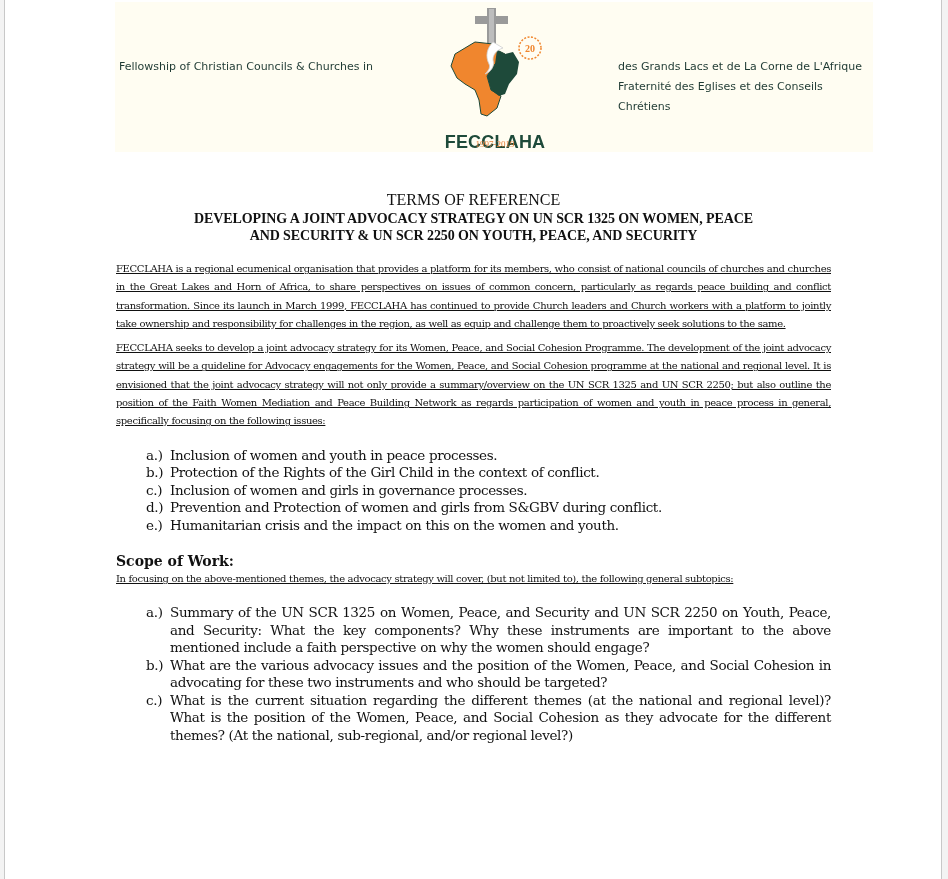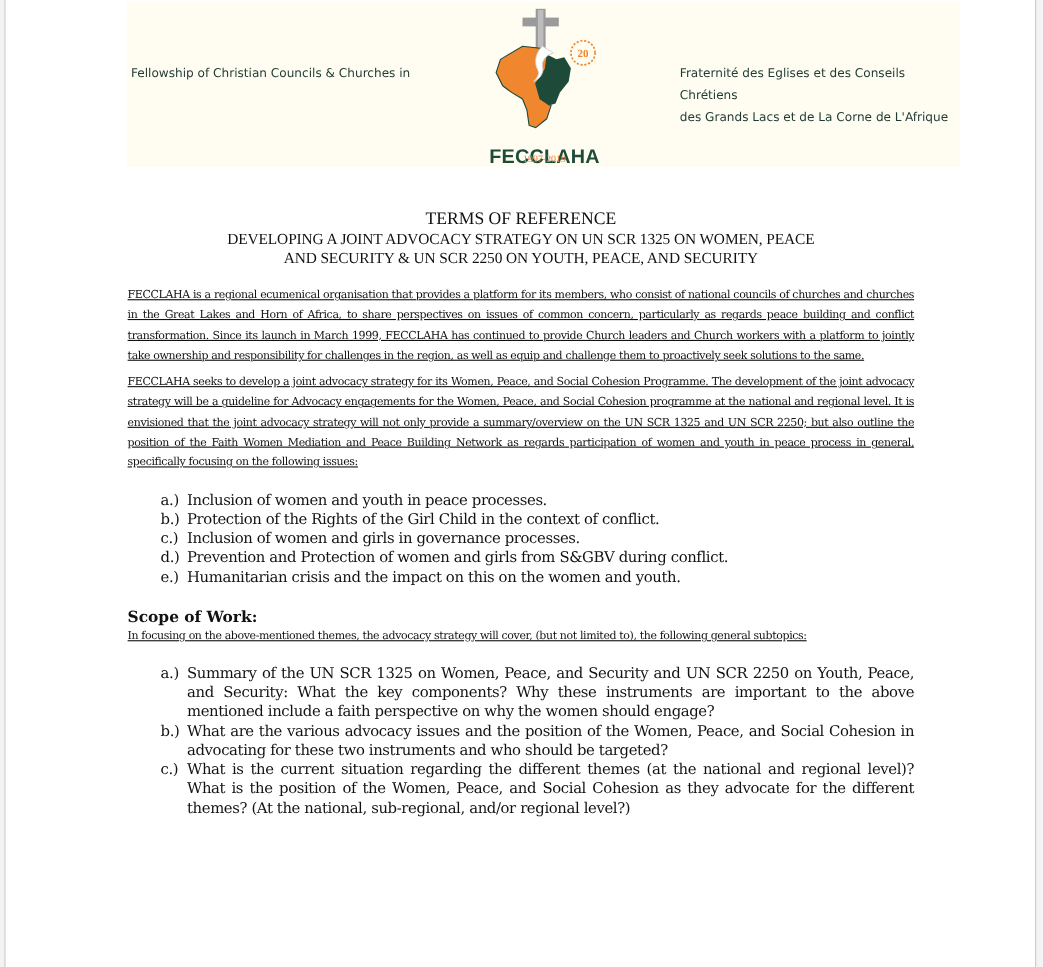--- a/index.html
+++ b/index.html
@@ -38,21 +38,21 @@
     position: absolute; left: 0; top: 135px; width: 120px; text-align: center;
     font-family: "Liberation Serif", serif; font-size: 9px; color: #e8823a;
   }
 
   .content { position: absolute; left: 111px; top: 190px; width: 715px; }
   .doc-title {
     text-align: center; font-weight: normal; font-size: 16px; line-height: 20px;
     font-family: "Liberation Serif", serif; margin: 0;
   }
   .doc-subtitle {
-    text-align: center; font-weight: normal; font-size: 14px; line-height: 17px;
+    text-align: center; font-weight: bold; font-size: 14px; line-height: 17px;
     font-family: "Liberation Serif", serif; margin: 0; letter-spacing: -0.1px;
   }
   .section-heading {
     font-weight: bold; font-size: 14px; line-height: 18px; margin: 0;
   }
   .para {
     font-size: 10px; line-height: 18.3px; text-align: justify; margin: 0;
     letter-spacing: -0.35px;
     text-decoration: underline;
   }
@@ -92,22 +92,22 @@
         <g>
           <circle cx="95" cy="44" r="11" fill="none" stroke="#f0862e" stroke-width="1.5" stroke-dasharray="2 1.5"></circle>
           <text x="95" y="48" text-anchor="middle" font-family="Liberation Serif, serif" font-size="10" font-weight="bold" fill="#f0862e">20</text>
         </g>
       </svg>
       <div class="logo-name">FECCLAHA</div>
       <div class="logo-years">1997-2019</div>
     </div>
 
     <div class="banner-text banner-right">
+      <div>des Grands Lacs et de La Corne de L'Afrique</div>
       <div>Fraternité des Eglises et des Conseils Chrétiens</div>
-      <div>des Grands Lacs et de La Corne de L'Afrique</div>
     </div>
   </div>
 
   <div class="content">
     <h1 class="doc-title">TERMS OF REFERENCE</h1>
     <div class="doc-subtitle">
       <div>DEVELOPING A JOINT ADVOCACY STRATEGY ON UN SCR 1325 ON WOMEN, PEACE</div>
       <div>AND SECURITY &amp; UN SCR 2250 ON YOUTH, PEACE, AND SECURITY</div>
     </div>
 

